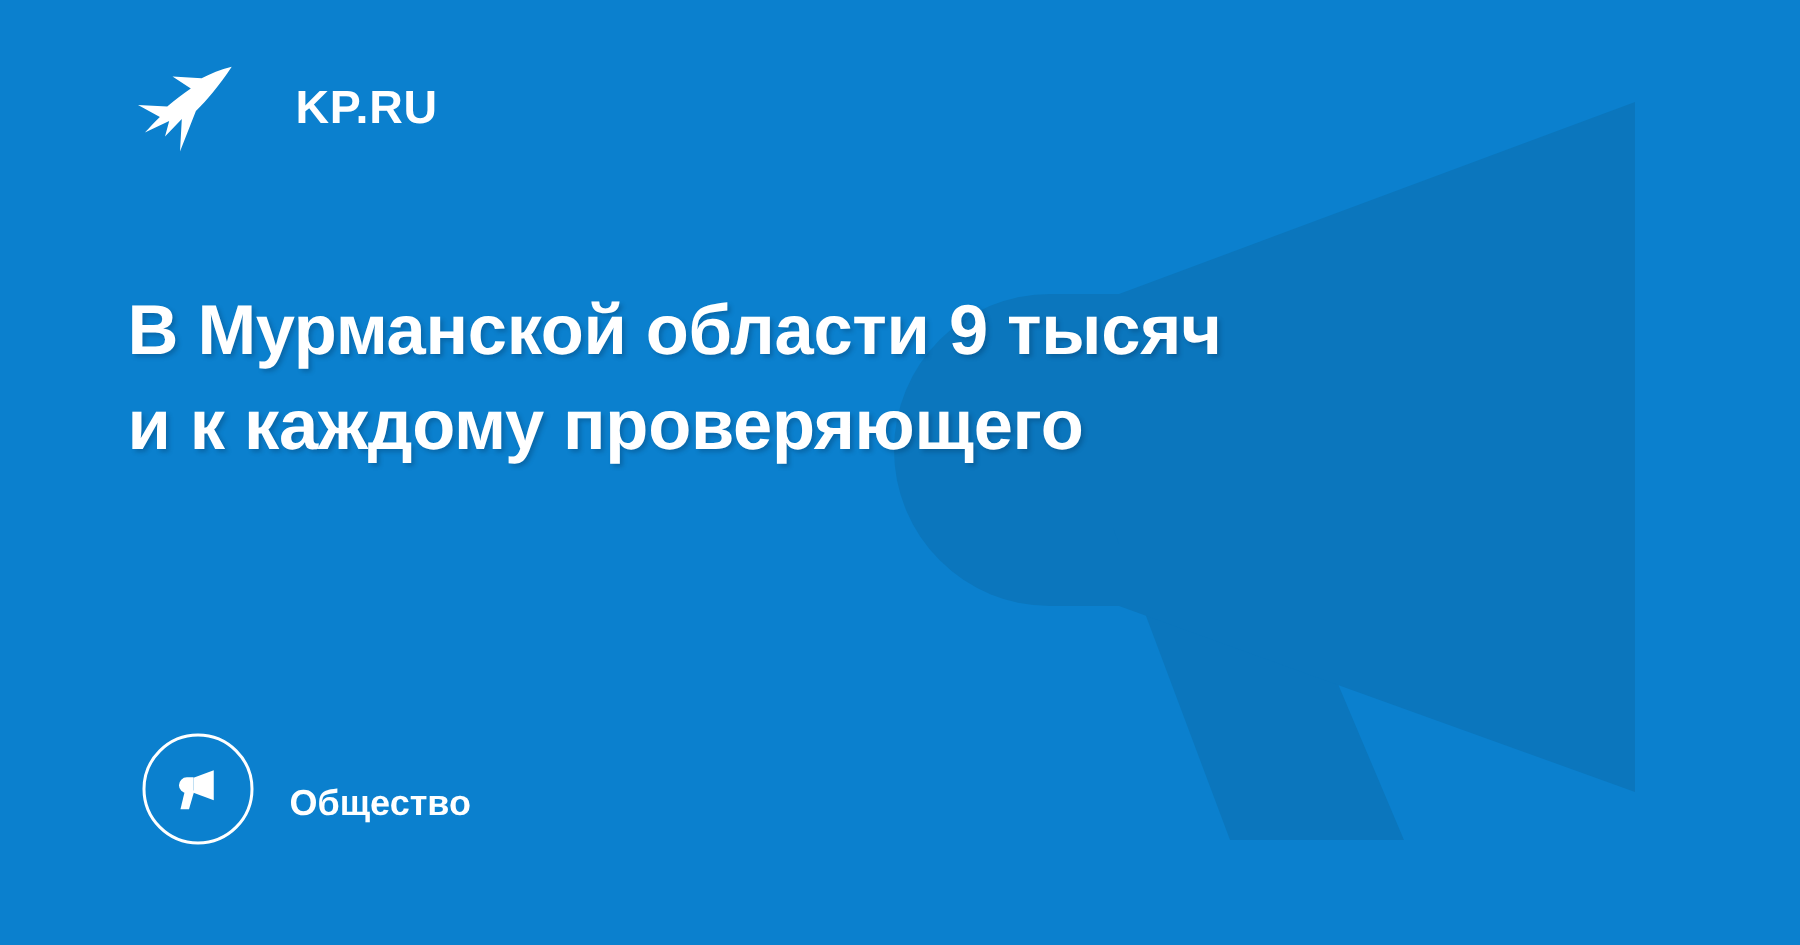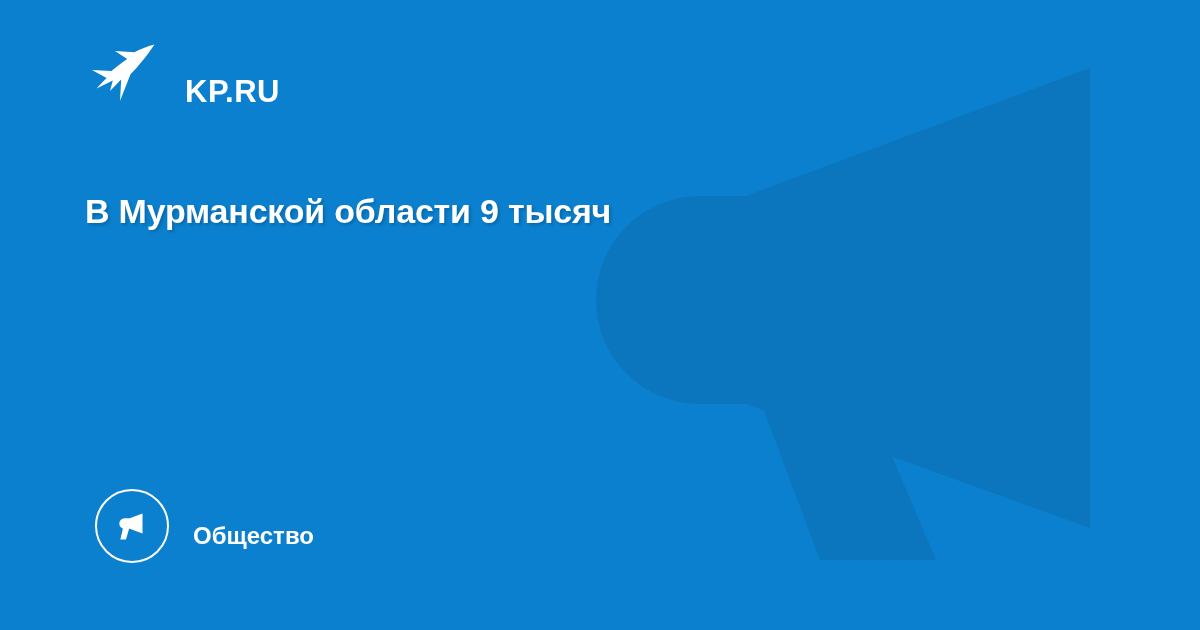--- a/index.html
+++ b/index.html
@@ -29,22 +29,22 @@
     pointer-events: none;
   }
 
   
   .brand {
     position: absolute;
     left: 85px;
     top: 35px;
     height: 72px;
     display: flex;
-    align-items: flex-end;
-    gap: 28px;
+    align-items: center;
+    gap: 40px;
   }
   .brand-mark {
     width: 72px;
     height: 72px;
     display: block;
     flex: none;
   }
   .brand-name {
     color: #ffffff;
     font-size: 31px;
@@ -54,21 +54,21 @@
     white-space: nowrap;
   }
 
   
   .headline {
     position: absolute;
     left: 85px;
     top: 157px;
     width: 960px;
     color: #ffffff;
-    font-size: 34px;
+    font-size: 47px;
     font-weight: bold;
     line-height: 63px;
     letter-spacing: -0.2px;
     text-shadow: 2px 2px 3px rgba(0, 42, 78, 0.28);
   }
   .headline-line {
     display: block;
     white-space: nowrap;
   }
 
@@ -146,20 +146,21 @@
                L 36.2 44.4
                L 35.0 66.0
                L 45.6 39.0
                C 53.0 31.8 61.0 22.2 69.5 9.5 Z" fill="#ffffff"></path>
     </svg>
     <span class="brand-name">KP.RU</span>
   </div>
 
   <h1 class="headline">
     <span class="headline-line">В Мурманской области 9 тысяч</span>
+    <span class="headline-line">и к каждому проверяющего</span>
   </h1>
 
   <div class="category">
     <span class="category-badge">
       <svg width="40" height="40" viewBox="0 0 40 40" xmlns="http://www.w3.org/2000/svg" aria-hidden="true">
 
         <path d="M 30.5 7.5
                  L 30.5 27.5
                  L 17.0 22.5
                  L 17.0 12.5

